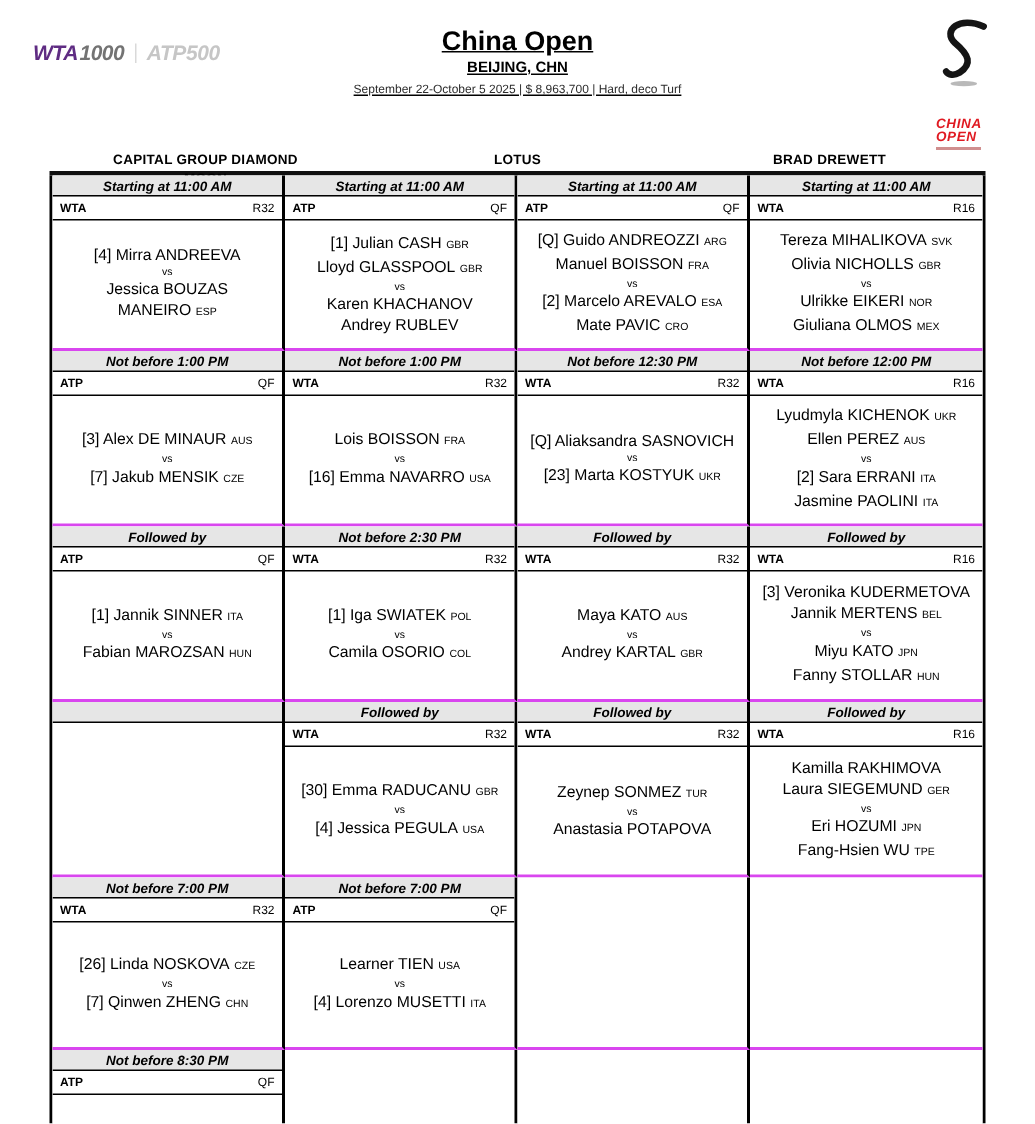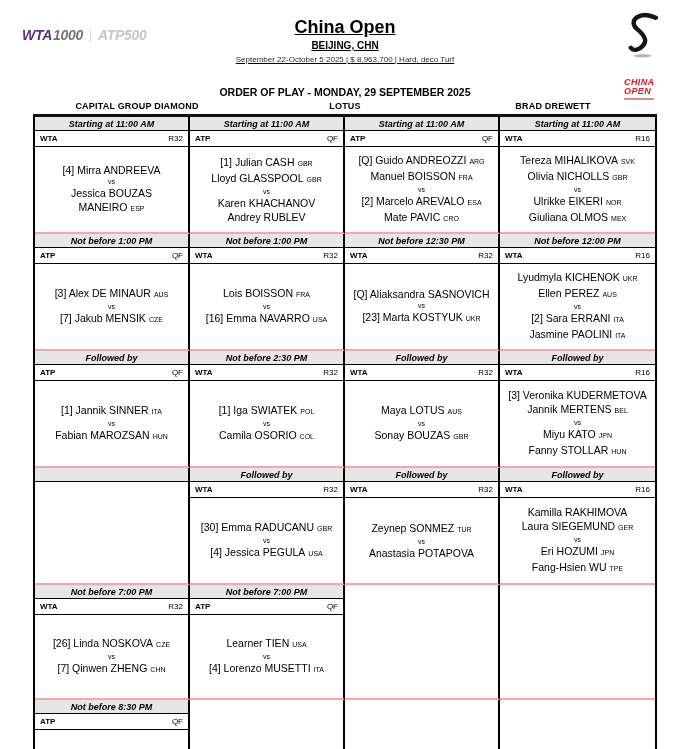--- a/index.html
+++ b/index.html
@@ -27,21 +27,21 @@
   .co-tagline { height:2px; width:30px; background:#d08f8f; margin-top:2px; }
 
   
   .schedule { width:624px; margin:0 auto; }
   .courts { display:grid; grid-template-columns:repeat(3,1fr); height:14px; }
   .court { text-align:center; font-weight:bold; font-size:9px; line-height:13px; letter-spacing:0.2px; }
   .thickbar { height:3px; background:#101010; }
   .grid { display:grid; grid-template-columns:repeat(4,1fr);
     grid-template-rows:117px 117px 117px 117px 115px 49px;
     border-left:2px solid #000; border-right:2px solid #000; }
-  .cell { border-right:2px solid #000; border-bottom:2px solid #fca5a5;
+  .cell { border-right:2px solid #000; border-bottom:2px solid #d946ef;
     display:flex; flex-direction:column; overflow:hidden; background:#fff; }
   .cell:nth-child(4n) { border-right:none; }
   .cell.last-row { border-bottom:none; }
   .band { height:14px; line-height:14px; background:#e6e6e6; border-bottom:1px solid #000;
     text-align:center; font-style:italic; font-weight:bold; font-size:9px; flex:none; }
   .typerow { height:16px; border-bottom:1px solid #000; display:flex;
     justify-content:space-between; align-items:center; padding:0 5px; font-size:8px; flex:none; }
   .tour { font-weight:bold; }
   .round { font-weight:normal; }
   .match { flex:1; display:flex; flex-direction:column; justify-content:center;
@@ -73,21 +73,20 @@
       <circle cx="46" cy="8" r="2.6" fill="#151515"></circle>
       <ellipse cx="28" cy="60" rx="12" ry="2.4" fill="#b9b9b9"></ellipse>
     </svg>
     <div class="co-text">
       <div>CHINA</div>
       <div>OPEN</div>
       <div class="co-tagline"></div>
     </div>
   </div>
 
-  <div class="order-title">ORDER OF PLAY - MONDAY, 29 SEPTEMBER 2025</div>
 </div>
 
 <div class="schedule">
   <div class="courts">
       <div class="court">CAPITAL GROUP DIAMOND</div>
       <div class="court">LOTUS</div>
       <div class="court">BRAD DREWETT</div>
       <div class="court">MOON</div>
     </div>
   <div class="thickbar"></div>
@@ -220,23 +219,23 @@
           <div class="player"><span class="pname">Camila OSORIO</span><span class="cc">COL</span></div>
         </div>
       </div>
       <div class="cell">
         <div class="band">Followed by</div>
         <div class="typerow">
           <span class="tour">WTA</span>
           <span class="round">R32</span>
         </div>
         <div class="match">
-          <div class="player"><span class="pname">Maya LOTUS</span><span class="cc">AUS</span></div>
-          <div class="vs">vs</div>
-          <div class="player"><span class="pname">Sonay BOUZAS</span><span class="cc">GBR</span></div>
+          <div class="player"><span class="pname">Maya KATO</span><span class="cc">AUS</span></div>
+          <div class="vs">vs</div>
+          <div class="player"><span class="pname">Andrey KARTAL</span><span class="cc">GBR</span></div>
         </div>
       </div>
       <div class="cell">
         <div class="band">Followed by</div>
         <div class="typerow">
           <span class="tour">WTA</span>
           <span class="round">R16</span>
         </div>
         <div class="match">
           <div class="player"><span class="pname">[3] Veronika KUDERMETOVA</span></div>

